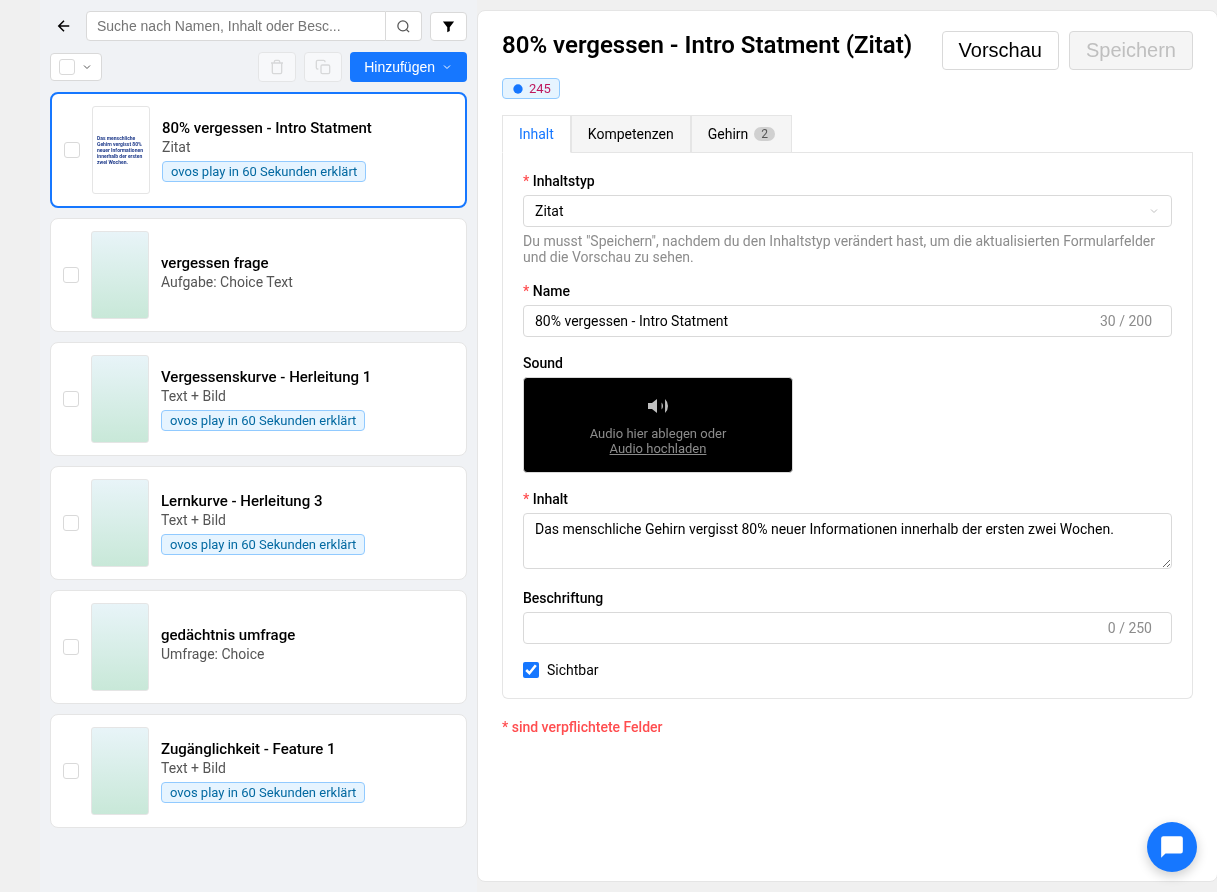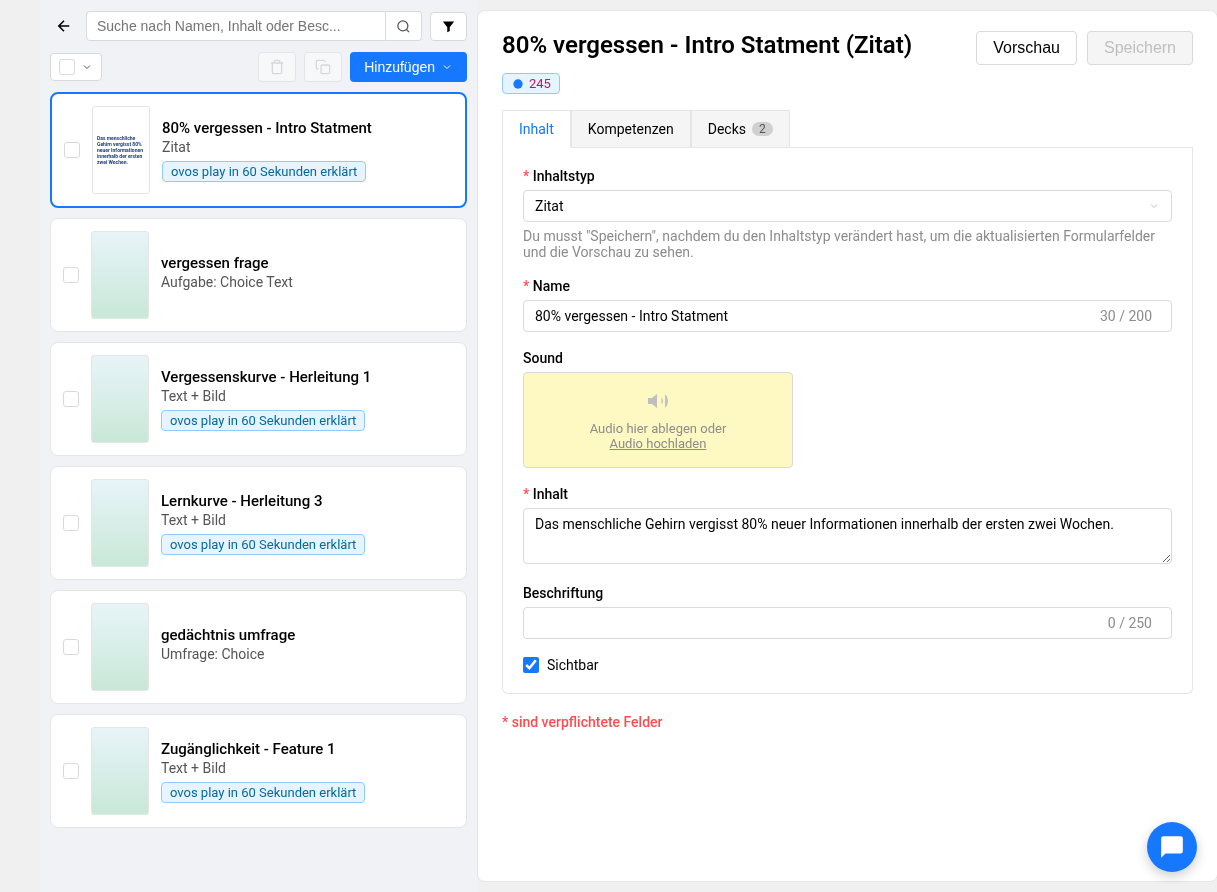--- a/index.html
+++ b/index.html
@@ -30,21 +30,21 @@
 .thumb-quote-text { font-size: 5px; color: #1e3a8a; font-weight: bold; text-align: left; padding: 4px; line-height: 1.2; }
 .card-body { flex: 1; min-width: 0; }
 .card-title { font-size: 15px; font-weight: 500; margin-bottom: 2px; }
 .card-subtitle { font-size: 14px; color: #555; margin-bottom: 6px; }
 .tag { display: inline-block; border: 1px solid #91caff; background: #e6f4ff; color: #0369a1; border-radius: 4px; padding: 2px 8px; font-size: 13px; }
 
 .main { flex: 1; background: #fff; border: 1px solid #e5e5e5; border-radius: 8px; margin: 10px 10px 10px 0; padding: 20px 24px; overflow-y: auto; }
 .main-header { display: flex; justify-content: space-between; align-items: flex-start; margin-bottom: 8px; }
 .main-title { font-size: 24px; font-weight: 600; }
 .header-btns { display: flex; gap: 10px; }
-.btn { border: 1px solid #d9d9d9; border-radius: 4px; padding: 7px 16px; background: #fff; cursor: pointer; font-size: 16px; }
+.btn { border: 1px solid #d9d9d9; border-radius: 4px; padding: 7px 16px; background: #fff; cursor: pointer; font-size: 20px; }
 .btn[disabled] { background: #f5f5f5; color: #bfbfbf; cursor: not-allowed; }
 .badge-245 { display: inline-flex; align-items: center; gap: 4px; border: 1px solid #91caff; background: #e6f4ff; color: #be185d; border-radius: 4px; padding: 2px 8px; font-size: 13px; margin-bottom: 16px; }
 
 .tabs { display: flex; border-bottom: 1px solid #e5e5e5; margin-bottom: 0; }
 .tab { padding: 10px 16px; cursor: pointer; background: #f5f5f5; border: 1px solid #e5e5e5; border-bottom: none; margin-right: 0; font-size: 14px; display: flex; align-items: center; gap: 6px; }
 .tab.active { background: #fff; color: #1677ff; border-bottom: 1px solid #fff; margin-bottom: -1px; }
 .tab-badge { background: #d0d0d0; color: #555; border-radius: 10px; padding: 0 7px; font-size: 12px; }
 
 .form-panel { border: 1px solid #e5e5e5; border-top: none; border-radius: 0 0 6px 6px; padding: 20px; }
 .form-group { margin-bottom: 18px; }
@@ -52,21 +52,21 @@
 .required { color: #ff4d4f; }
 .form-select, .form-input, .form-textarea { width: 100%; border: 1px solid #d9d9d9; border-radius: 4px; padding: 7px 11px; font-size: 14px; background: #fff; font-family: inherit; }
 .form-select { appearance: none; background-image: none; }
 .select-wrap { position: relative; }
 .select-arrow { position: absolute; right: 12px; top: 50%; transform: translateY(-50%); pointer-events: none; color: #bfbfbf; }
 .help-text { color: #8c8c8c; font-size: 14px; margin-top: 6px; }
 .input-wrap { position: relative; }
 .char-count { position: absolute; right: 20px; top: 50%; transform: translateY(-50%); color: #8c8c8c; font-size: 14px; }
 .form-textarea { min-height: 56px; resize: vertical; }
 
-.upload-box { border: 1px solid #d9d9d9; border-radius: 4px; padding: 16px 56px; text-align: center; background: #fef9c3; }
+.upload-box { border: 1px solid #d9d9d9; border-radius: 4px; padding: 16px 56px; text-align: center; background: #000000; }
 .upload-icon { color: #bfbfbf; margin-bottom: 8px; }
 .upload-text { font-size: 13px; color: #8c8c8c; }
 .upload-link { text-decoration: underline; cursor: pointer; }
 
 .checkbox-row { display: flex; align-items: center; gap: 8px; }
 .checkbox-row input[type="checkbox"] { width: 16px; height: 16px; accent-color: #1677ff; }
 
 .footnote { color: #ff4d4f; font-size: 14px; font-weight: 500; margin-top: 20px; }
 
 .chat-fab { position: fixed; right: 20px; bottom: 20px; width: 50px; height: 50px; border-radius: 50%; background: #1677ff; display: flex; align-items: center; justify-content: center; cursor: pointer; box-shadow: 0 4px 12px rgba(0,0,0,0.2); }
@@ -182,21 +182,21 @@
       <svg width="14" height="14" viewBox="0 0 24 24" fill="#1677ff">
           <circle cx="12" cy="12" r="8"></circle>
         </svg>
       <span>245</span>
     </div>
 
     <div class="tabs">
       <div class="tab active">Inhalt</div>
       <div class="tab">Kompetenzen</div>
       <div class="tab">
-        <span>Decks</span>
+        <span>Gehirn</span>
         <span class="tab-badge">2</span>
       </div>
     </div>
 
     <div class="form-panel">
       <div class="form-group">
         <label class="form-label"><span class="required">*</span> <span>Inhaltstyp</span></label>
         <div class="select-wrap">
           <select class="form-select">
             <option>Zitat</option>

